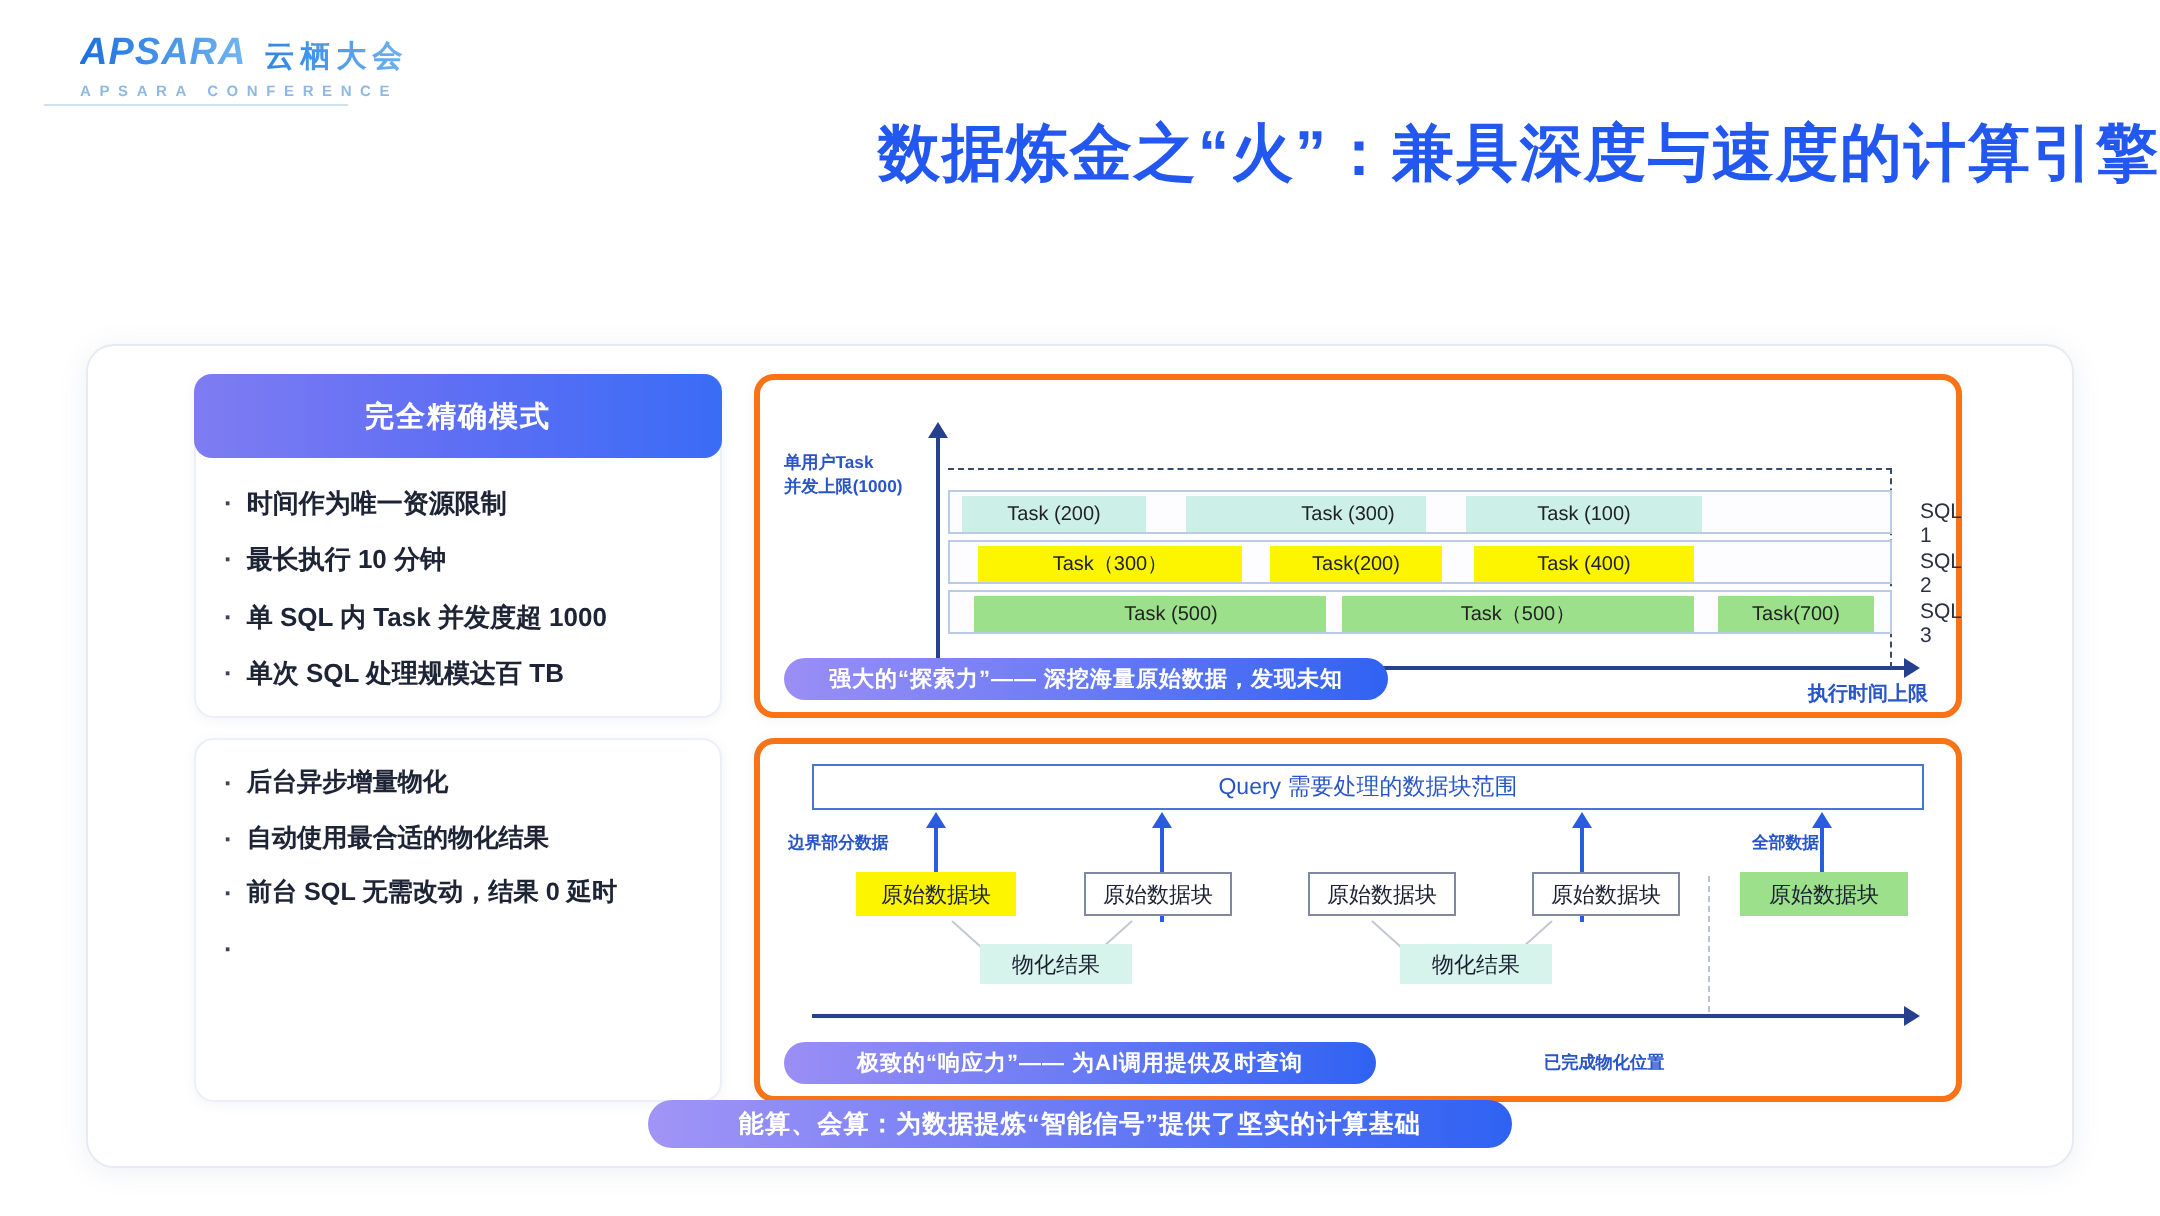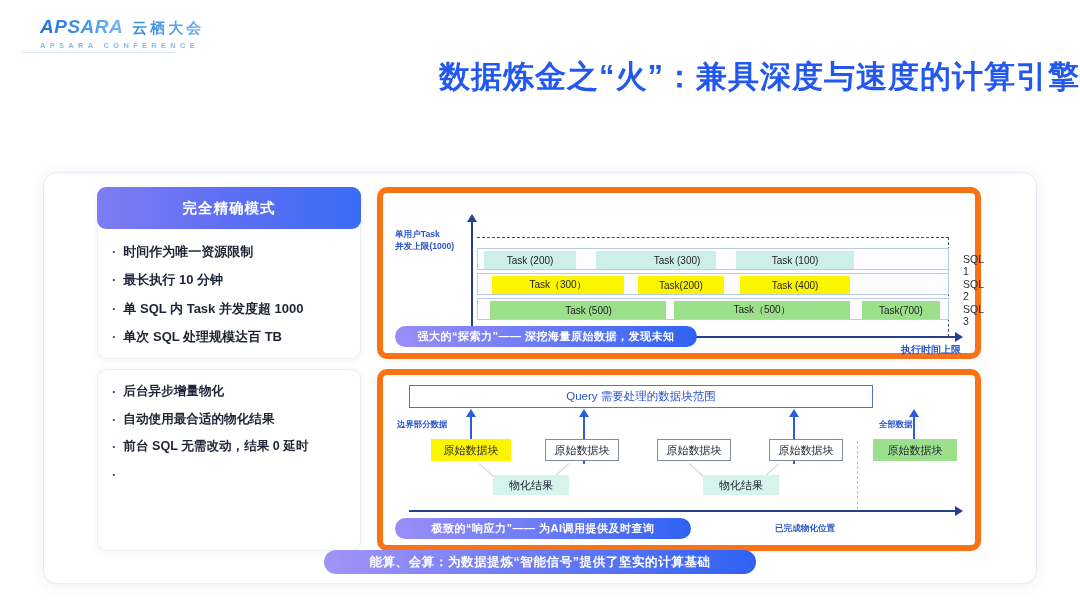--- a/index.html
+++ b/index.html
@@ -72,21 +72,21 @@
     display: flex; align-items: flex-start; gap: 7px;
     font-size: 13px; font-weight: bold; color: #1d2435;
     margin-bottom: 12px; line-height: 1.25;
   }
   .bullet .dot { color: #3a4358; font-size: 13px; line-height: 1.2; }
   .card-b .bullet { font-size: 12.6px; }
 
   
   .diagram {
     position: absolute; left: 333px; width: 604px;
-    border: 6px solid #f97316; border-radius: 10px; background: #fff;
+    border: 3px solid #f97316; border-radius: 10px; background: #fff;
     box-shadow: 0 1px 6px rgba(110,125,170,.08);
   }
   .diagram-top { top: 14px; height: 172px; }
   .diagram-bot { top: 196px; height: 182px; }
 
   
   .axis-label {
     position: absolute; left: 12px; top: 36px;
     font-size: 8.6px; font-weight: bold; color: #2a55c9; line-height: 1.35;
   }
@@ -142,21 +142,21 @@
     position: absolute; height: 21px; border-radius: 11px;
     background: linear-gradient(90deg, #9a8ef5 0%, #6f7df5 45%, #2f62f2 100%);
     color: #fff; font-size: 11px; font-weight: bold;
     display: flex; align-items: center; justify-content: center;
     letter-spacing: .5px;
   }
   .ribbon-top { left: 12px; bottom: 6px; width: 302px; }
 
   
   .query-bar {
-    position: absolute; left: 26px; top: 10px; width: 464px; height: 23px;
+    position: absolute; left: 26px; top: 10px; width: 556px; height: 23px;
     border: 1px solid #4876d8; background: #fff;
     display: flex; align-items: center; justify-content: center;
     font-size: 11.5px; color: #2a55c9;
   }
   .up-arrow {
     position: absolute; width: 2px; background: #2a5ce0;
   }
   .up-arrow::before {
     content: ""; position: absolute; left: -4px; top: -7px;
     width: 0; height: 0; border-left: 5px solid transparent;

